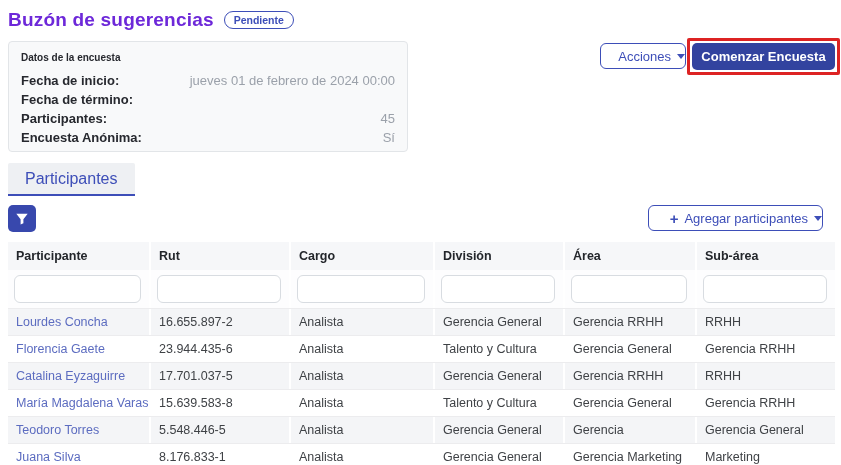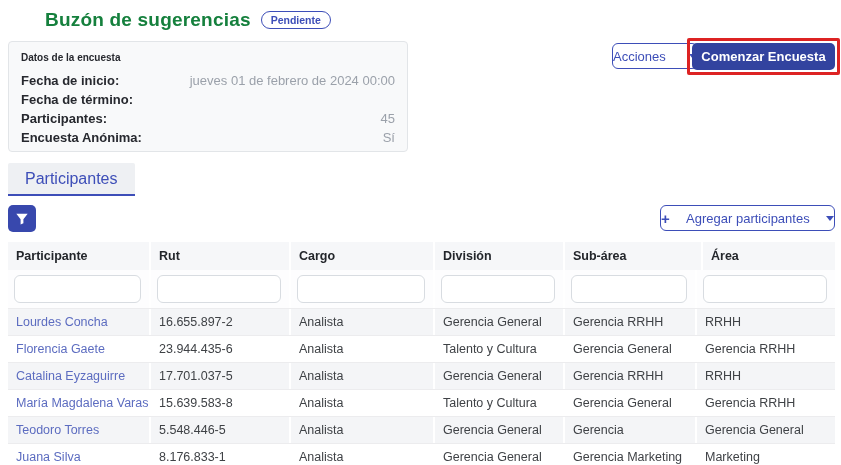--- a/index.html
+++ b/index.html
@@ -3,40 +3,40 @@
 <meta charset="utf-8">
 <style>
   * { margin:0; padding:0; box-sizing:border-box; }
   html,body { background:#ffffff; }
   .page {
     position:relative; width:841px; height:465px; overflow:hidden;
     background:#ffffff; font-family:"Liberation Sans", sans-serif;
   }
   
   .header { position:absolute; top:9px; left:8px; display:flex; align-items:center; gap:10px; }
-  .page-title { font-size:19px; font-weight:bold; color:#15803d; letter-spacing:.2px;margin-left:37px; }
+  .page-title { font-size:19px; font-weight:bold; color:#6d28d9; letter-spacing:.2px; }
   .status-badge {
     border:1.5px solid #3d4eb8; color:#3d4eb8; border-radius:11px;
     font-size:10.5px; font-weight:bold; padding:2px 9px; background:#fff;
   }
   
   .panel {
     position:absolute; left:8px; top:41px; width:400px; height:111px;
     background:#f8f9fa; border:1px solid #e2e5e8; border-radius:4px;
     padding:10px 12px;
   }
   .panel-title { font-size:10px; font-weight:bold; color:#26282e; margin-bottom:8px; }
   .panel-field { display:flex; justify-content:space-between; font-size:13px; line-height:19px; }
   .panel-field .lbl { font-weight:bold; color:#26282e; }
   .panel-field .val { color:#9ba1aa; text-align:right; }
   
   .btn-outline {
-    display:inline-flex; align-items:center; justify-content:space-between; gap:6px;
+    display:inline-flex; align-items:center; justify-content:flex-end; gap:6px;
     background:#fff; border:1px solid #3d4eb8; color:#3d4eb8;
-    border-radius:6px; font-size:13px; font-family:inherit; cursor:pointer;margin-left:12px;
+    border-radius:6px; font-size:13px; font-family:inherit; cursor:pointer;
   }
   .acciones-btn { position:absolute; left:600px; top:43px; width:86px; height:26px; }
   .caret-down {
     width:0; height:0; border-left:4px solid transparent; border-right:4px solid transparent;
     border-top:5px solid #3d4eb8; display:inline-block;
   }
   .highlight-box {
     position:absolute; left:687px; top:38px; border:3px solid #dd2323;
     border-radius:2px; padding:2px; background:transparent;
   }
@@ -138,22 +138,22 @@
     <span>Agregar participantes</span>
     <span class="caret-down"></span>
   </button>
 
   <div class="table">
     <div class="thead-row">
         <div class="th c1">Participante</div>
         <div class="th c2">Rut</div>
         <div class="th c3">Cargo</div>
         <div class="th c4">División</div>
+        <div class="th c5">Área</div>
         <div class="th c6">Sub-área</div>
-        <div class="th c5">Área</div>
       </div>
     <div class="filter-row">
         <div class="fcell c1">
           <input type="text" style="">
         </div>
         <div class="fcell c2">
           <input type="text" style="">
         </div>
         <div class="fcell c3">
           <input type="text" style="">

